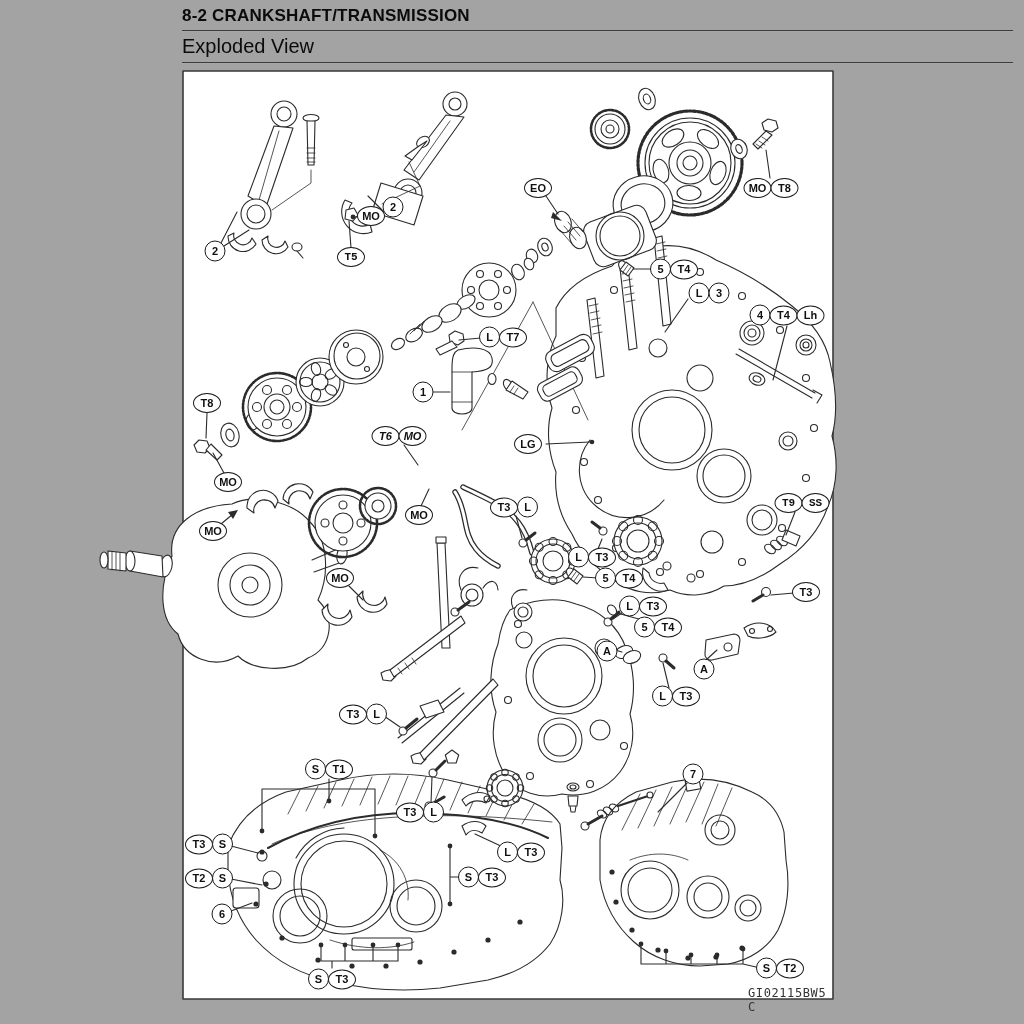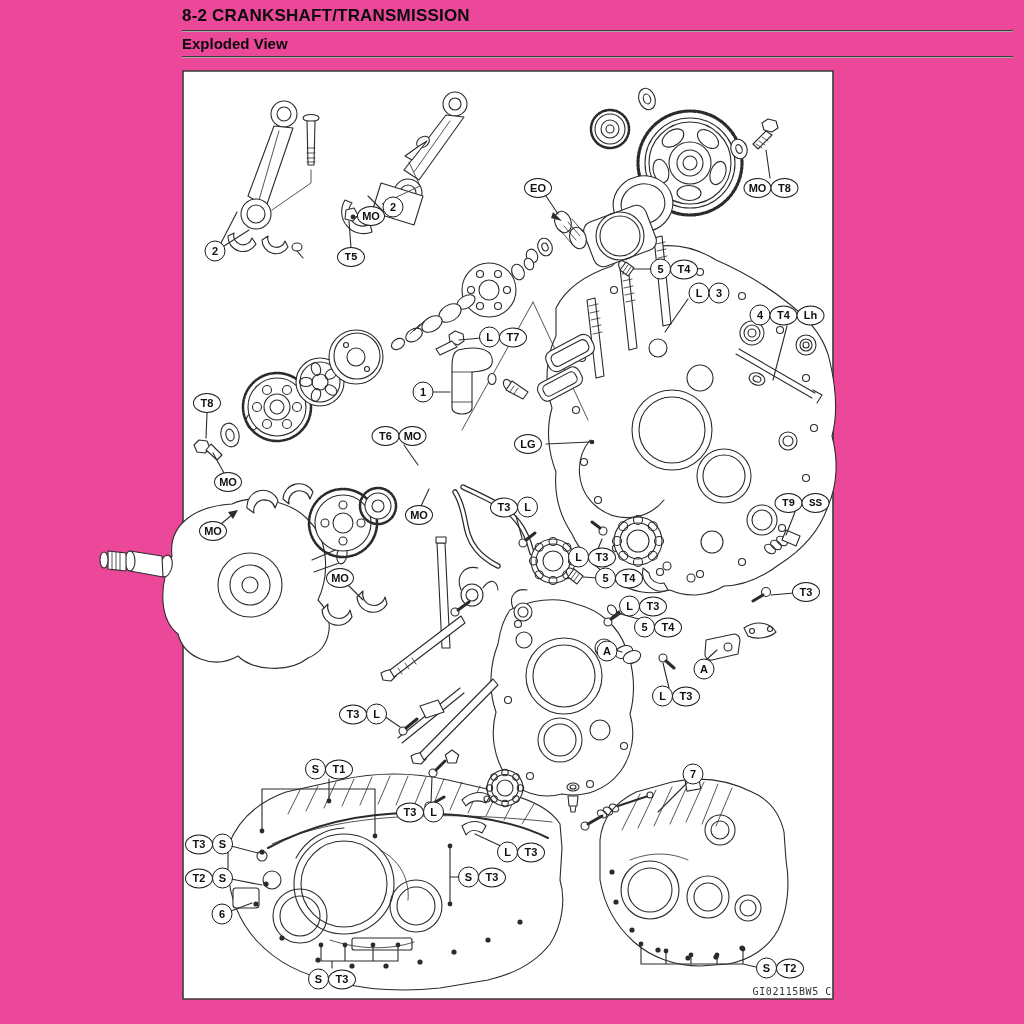--- a/index.html
+++ b/index.html
@@ -1,22 +1,22 @@
 <!DOCTYPE html>
 <html><head>
 <meta charset="utf-8">
 <style>
   html,body{margin:0;padding:0;background:#fff;}
-  .stage{position:relative;width:1024px;height:1024px;background:#ec4899;overflow:hidden;
+  .stage{position:relative;width:1024px;height:1024px;background:#a3a3a3;overflow:hidden;
          font-family:"Liberation Sans",sans-serif;}
   
   .header{position:absolute;left:182px;top:6px;width:831px;}
   .h-title{font-weight:bold;font-size:17px;letter-spacing:.2px;color:#0b0b0b;}
   .rule{height:0;border-top:1.6px solid #3c3c3c;border-bottom:1px solid #a8a8a8;margin-top:4px;}
-  .h-sub{font-weight:bold;font-size:15px;color:#0b0b0b;margin-top:3px;}
+  .h-sub{font-weight:normal;font-size:20px;color:#0b0b0b;margin-top:3px;}
   .rule2{margin-top:4px;}
   
   #art{position:absolute;left:0;top:0;}
   #art path,#art circle,#art ellipse,#art line,#art rect,#art polyline,#art polygon{
       stroke:#2b2b2b;stroke-width:1.1;fill:none;stroke-linecap:round;stroke-linejoin:round;}
   #art .f{fill:#fff;}
   #art .dot{fill:#2b2b2b;stroke:none;}
   #art .teeth{stroke-width:3.2;stroke-dasharray:2.4 1.8;}
   #art .teeth2{stroke-width:2.6;stroke-dasharray:2 1.5;}
   #art .w2{stroke-width:2;}
@@ -27,22 +27,22 @@
   #art .tubein{stroke:#fff;stroke-width:3;}
   #art .frame{stroke-width:1.6;stroke:#3a3a3a;}
   
   #callouts{position:absolute;left:0;top:0;width:1024px;height:1024px;}
   .callout{position:absolute;transform:translate(-50%,-50%);display:flex;align-items:center;}
   .callout .seg{box-sizing:border-box;min-width:21px;height:21px;border:1.7px solid #1b1b1b;
       border-radius:50%;background:#fff;color:#101010;font-weight:bold;font-size:11px;line-height:1;
       display:flex;align-items:center;justify-content:center;}
   .callout .seg.wide{min-width:28px;height:20px;padding:0 1px;}
   .callout .seg + .seg{margin-left:-1px;}
-  .fig-code{position:absolute;left:748px;top:986px;width:84px;text-align:right;
-      font-family:"DejaVu Sans Mono",monospace;font-size:10px;letter-spacing:.6px;color:#333;}
+  .fig-code{position:absolute;left:748px;top:986px;width:84px;
+      font-family:"DejaVu Sans Mono",monospace;font-size:12px;letter-spacing:.6px;color:#333;}
 </style>
 </head>
 <body>
 
 <div class="stage">
 
   <div class="header">
     <div class="h-title">8-2 CRANKSHAFT/TRANSMISSION</div>
     <div class="rule"></div>
     <div class="h-sub">Exploded View</div>
@@ -570,21 +570,21 @@
       <div class="callout" style="left: 503px; top: 337px;">
         <span class="seg">L</span>
         <span class="seg wide">T7</span>
       </div>
       <div class="callout" style="left: 423px; top: 392px;">
         <span class="seg">1</span>
       </div>
       <div class="callout" style="left: 207px; top: 403px;">
         <span class="seg wide">T8</span>
       </div>
-      <div class="callout" style="left: 399px; top: 436px;">
+      <div class="callout" style="left: 399px; top: 436px; font-style: italic;">
         <span class="seg wide">T6</span>
         <span class="seg wide">MO</span>
       </div>
       <div class="callout" style="left: 528px; top: 444px; justify-content: center;">
         <span class="seg wide">LG</span>
       </div>
       <div class="callout" style="left: 228px; top: 482px;">
         <span class="seg wide">MO</span>
       </div>
       <div class="callout" style="left: 802px; top: 503px; font-family: Liberation Mono, monospace;">

